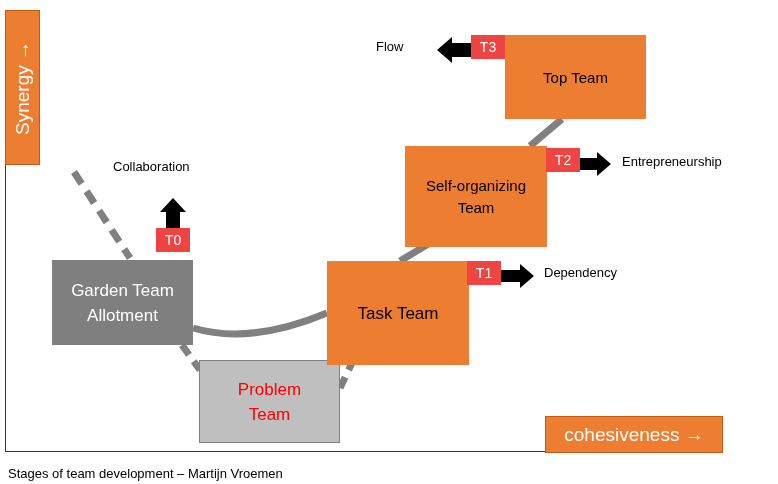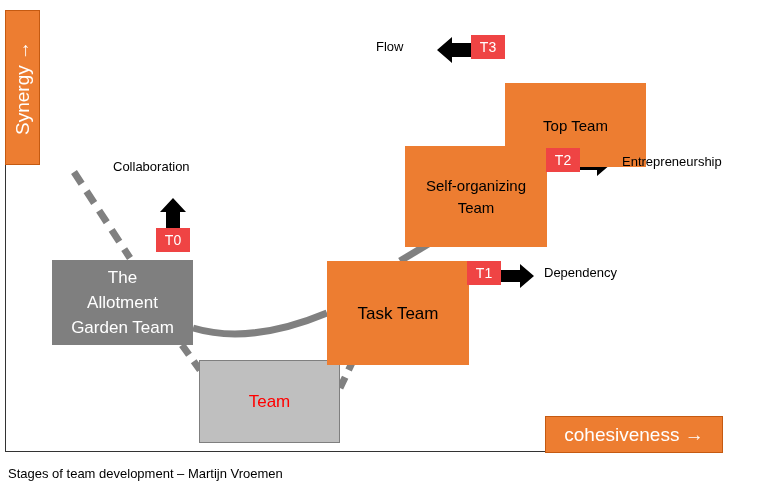--- a/index.html
+++ b/index.html
@@ -15,21 +15,21 @@
              box-sizing: border-box; display: flex; align-items: center; justify-content: center; }
   .y-label span { transform: rotate(-90deg); white-space: nowrap; color: #fff; font-size: 19px; }
   .x-label { left: 545px; top: 416px; width: 178px; height: 37px; border: 1px solid #c55a11;
              box-sizing: border-box; color: #fff; font-size: 19px; text-align: right; }
   .team { font-size: 17px; color: #000; }
   .allot { left: 52px; top: 260px; width: 141px; height: 85px; background: #7f7f7f; color: #fff; }
   .problem { left: 199px; top: 360px; width: 141px; height: 83px; background: #bfbfbf;
              border: 1px solid #7f7f7f; box-sizing: border-box; color: #ff0000; }
   .task { left: 327px; top: 261px; width: 142px; height: 104px; }
   .self { left: 405px; top: 146px; width: 142px; height: 101px; font-size: 15px; line-height: 22px; }
-  .top { left: 505px; top: 35px; width: 141px; height: 84px; font-size: 15px; margin-top: 48px; }
+  .top { left: 505px; top: 35px; width: 141px; height: 84px; font-size: 15px; }
   .tag { background: #ef4444; color: #fff; font-size: 14px; width: 34px; height: 24px; }
   .lbl { font-size: 13px; color: #000; white-space: nowrap; }
   .caption { left: 8px; top: 466px; font-size: 13px; color: #000; }
   svg.overlay { position: absolute; left: 0; top: 0; }
 </style>
 </head>
 <body>
 
 <div class="abs axis-left"></div>
 <div class="abs axis-bottom"></div>
@@ -54,28 +54,28 @@
 </svg>
 
 <div class="abs y-label orange">
   <span>Synergy →</span>
 </div>
 
 <div class="abs box x-label orange">cohesiveness →</div>
 
 <div class="abs box team allot">
   <div>
-    <div>The</div>
+    <div>Garden Team</div>
     <div>Allotment</div>
-    <div>Garden Team</div>
   </div>
 </div>
 
 <div class="abs box team problem">
   <div>
+    <div>Problem</div>
     <div>Team</div>
   </div>
 </div>
 
 <div class="abs box team task orange">Task Team</div>
 
 <div class="abs box team self orange">
   <div>
     <div>Self-organizing</div>
     <div>Team</div>

